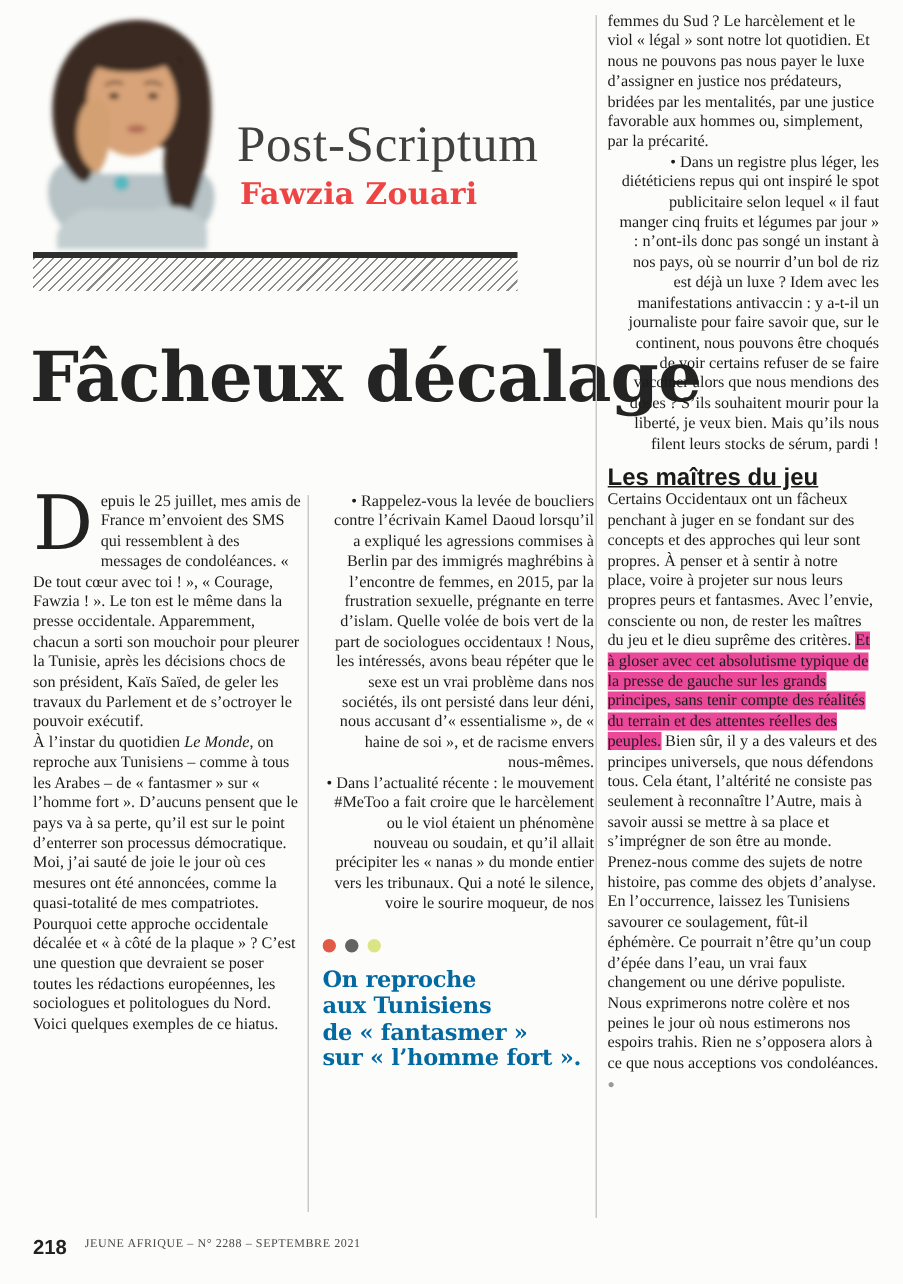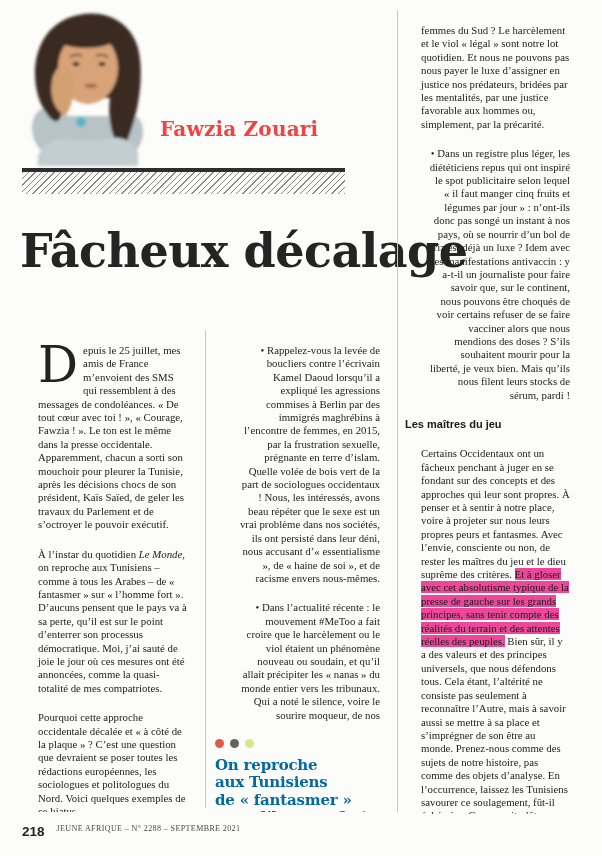--- a/index.html
+++ b/index.html
@@ -15,34 +15,34 @@
             border-top:4px solid #2e2e2e;box-sizing:border-box;
             background:repeating-linear-gradient(135deg,#8a8a8a 0 1px,transparent 1px 4.5px);}
   #headline{position:absolute;left:20px;top:224px;font-family:"DejaVu Serif",serif;
             font-weight:700;font-size:46px;color:#242424;letter-spacing:-.5px;white-space:nowrap;}
   
   .col{position:absolute;width:181px;font-size:10.8px;line-height:13.4px;text-align:left;
        overflow:hidden;}
   #col1{left:22px;top:328px;height:484px;}
   #col2{left:215px;top:328px;height:484px;}
   #col3{left:405px;top:8px;height:806px;}
-  .col p{margin:16px;}
+  .col p{margin:0;}
   .bullet{padding-left:7px;text-indent:-7px;text-align:right;}
   .it{font-style:italic;}
   .hl{background:#ec4899;}
   .endmark{color:#9a9a9a;font-size:8px;}
   .vrule{position:absolute;width:1px;background:#c9c9c9;}
   #rule-a{left:205px;top:330px;height:478px;}
   #rule-b{left:397px;top:10px;height:802px;}
   
   .dropcap{float:left;font-family:"DejaVu Serif",serif;font-size:50px;line-height:40px;
            color:#222;margin:1px 5px 0 0;}
   
-  .subhead{font-family:"Liberation Sans",sans-serif;font-weight:700;font-size:11px;
-           color:#1a1a1a;margin:9px 0 2px 0 !important;}
+  .subhead{font-family:"Liberation Sans",sans-serif;font-weight:700;font-size:16px;
+           color:#1a1a1a;margin:9px 0 2px 0 !important;text-decoration:underline;}
   
   #dots{margin-top:16px;height:10px;}
   #dots span{display:inline-block;width:9px;height:9px;border-radius:50%;margin-right:6px;}
   #pullquote{margin-top:9px;font-family:"DejaVu Serif",serif;font-weight:700;font-size:15px;
              line-height:17.5px;color:#0369a1;white-space:pre-line;letter-spacing:-.2px;}
   
   #footer{position:absolute;left:22px;top:824px;display:flex;align-items:flex-start;}
   #page-num{font-family:"Liberation Sans",sans-serif;font-weight:700;font-size:13.5px;color:#222;}
   #issue{font-family:"Liberation Serif",serif;font-size:8px;color:#4a4a4a;margin-left:12px;
          letter-spacing:.4px;}
@@ -68,20 +68,21 @@
       <ellipse cx="84" cy="58" rx="3.4" ry="2" fill="#2e211a"></ellipse>
       <path d="M52,51 q6,-4 12,-1" stroke="#4a3526" stroke-width="1.6" fill="none"></path>
       <path d="M78,50 q6,-3 12,1" stroke="#4a3526" stroke-width="1.6" fill="none"></path>
       <ellipse cx="73" cy="80" rx="6.5" ry="2.6" fill="#b06a55"></ellipse>
       <path d="M40,104 C30,92 32,70 40,62 C48,56 56,62 56,76 C56,92 52,106 46,110 Z" fill="#d3a072"></path>
       <circle cx="63" cy="116" r="5" fill="#54b8c0"></circle>
       <path d="M20,150 C26,136 40,130 54,134 L84,134 C100,128 116,134 120,146 L120,160 L20,160 Z" fill="#c2ced0"></path>
     </g>
   </svg>
 
+  <div id="rubric">Post-Scriptum</div>
   <div id="author">Fawzia Zouari</div>
   <div id="hatchbar"></div>
   <div id="headline">Fâcheux décalage</div>
 
   <div class="vrule" id="rule-a"></div>
   <div class="vrule" id="rule-b"></div>
 
   <div class="col" id="col1">
     <p>
       <span class="dropcap">D</span><span>epuis le 25 juillet, mes amis de France m’envoient des SMS qui ressemblent à des messages de condoléances. « De tout cœur avec toi ! », « Courage, Fawzia ! ». Le ton est le même dans la presse occidentale. Apparemment, chacun a sorti son mouchoir pour pleurer la Tunisie, après les décisions chocs de son président, Kaïs Saïed, de geler les travaux du Parlement et de s’octroyer le pouvoir exécutif.</span>

